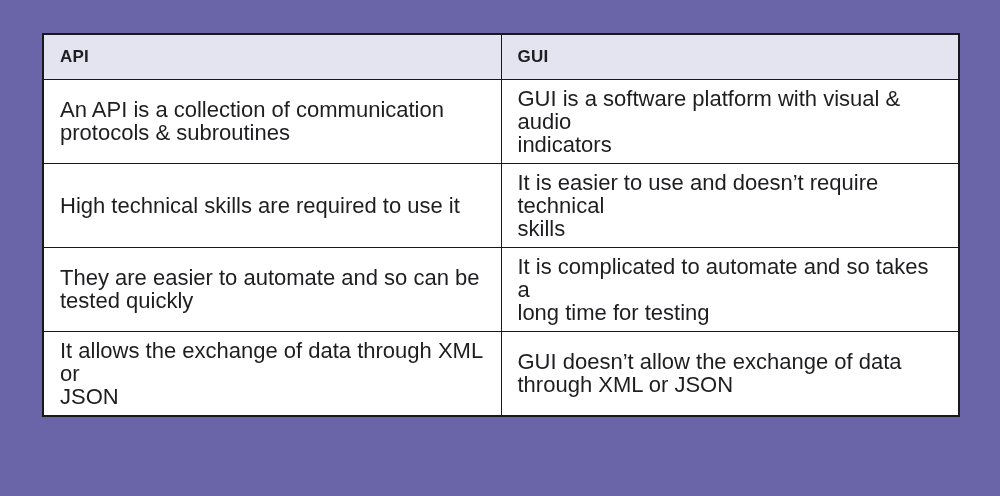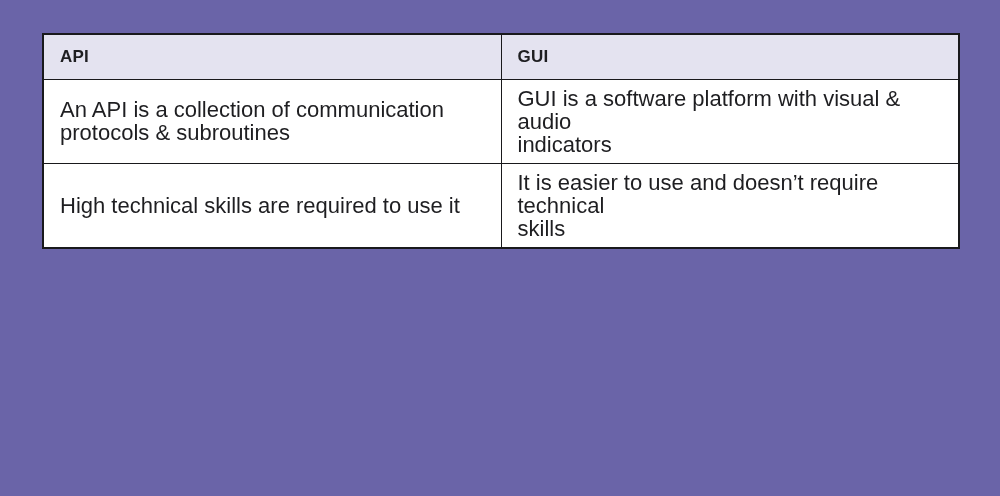--- a/index.html
+++ b/index.html
@@ -67,15 +67,27 @@
         <td>An API is a collection of communication
 protocols &amp; subroutines</td>
         <td>GUI is a software platform with visual &amp; audio
 indicators</td>
       </tr>
       <tr>
         <td>High technical skills are required to use it</td>
         <td>It is easier to use and doesn’t require technical
 skills</td>
       </tr>
+      <tr>
+        <td>They are easier to automate and so can be
+tested quickly</td>
+        <td>It is complicated to automate and so takes a
+long time for testing</td>
+      </tr>
+      <tr>
+        <td>It allows the exchange of data through XML or
+JSON</td>
+        <td>GUI doesn’t allow the exchange of data
+through XML or JSON</td>
+      </tr>
     </tbody>
   </table>
 </div>
 
 </body></html>

